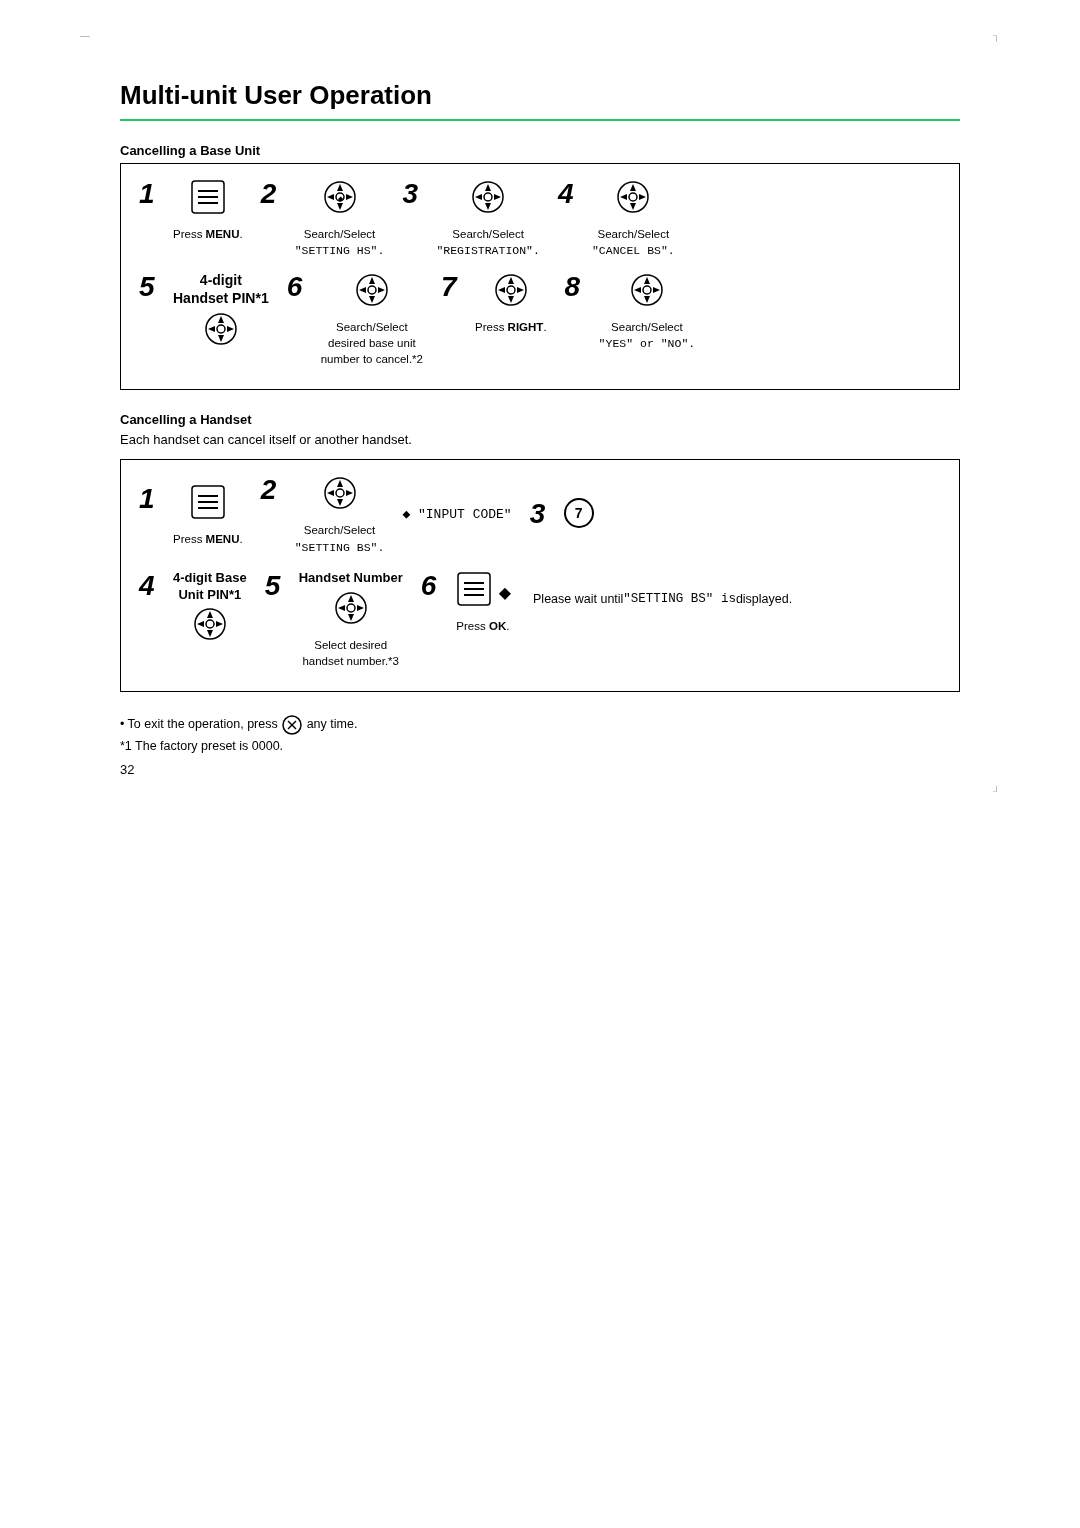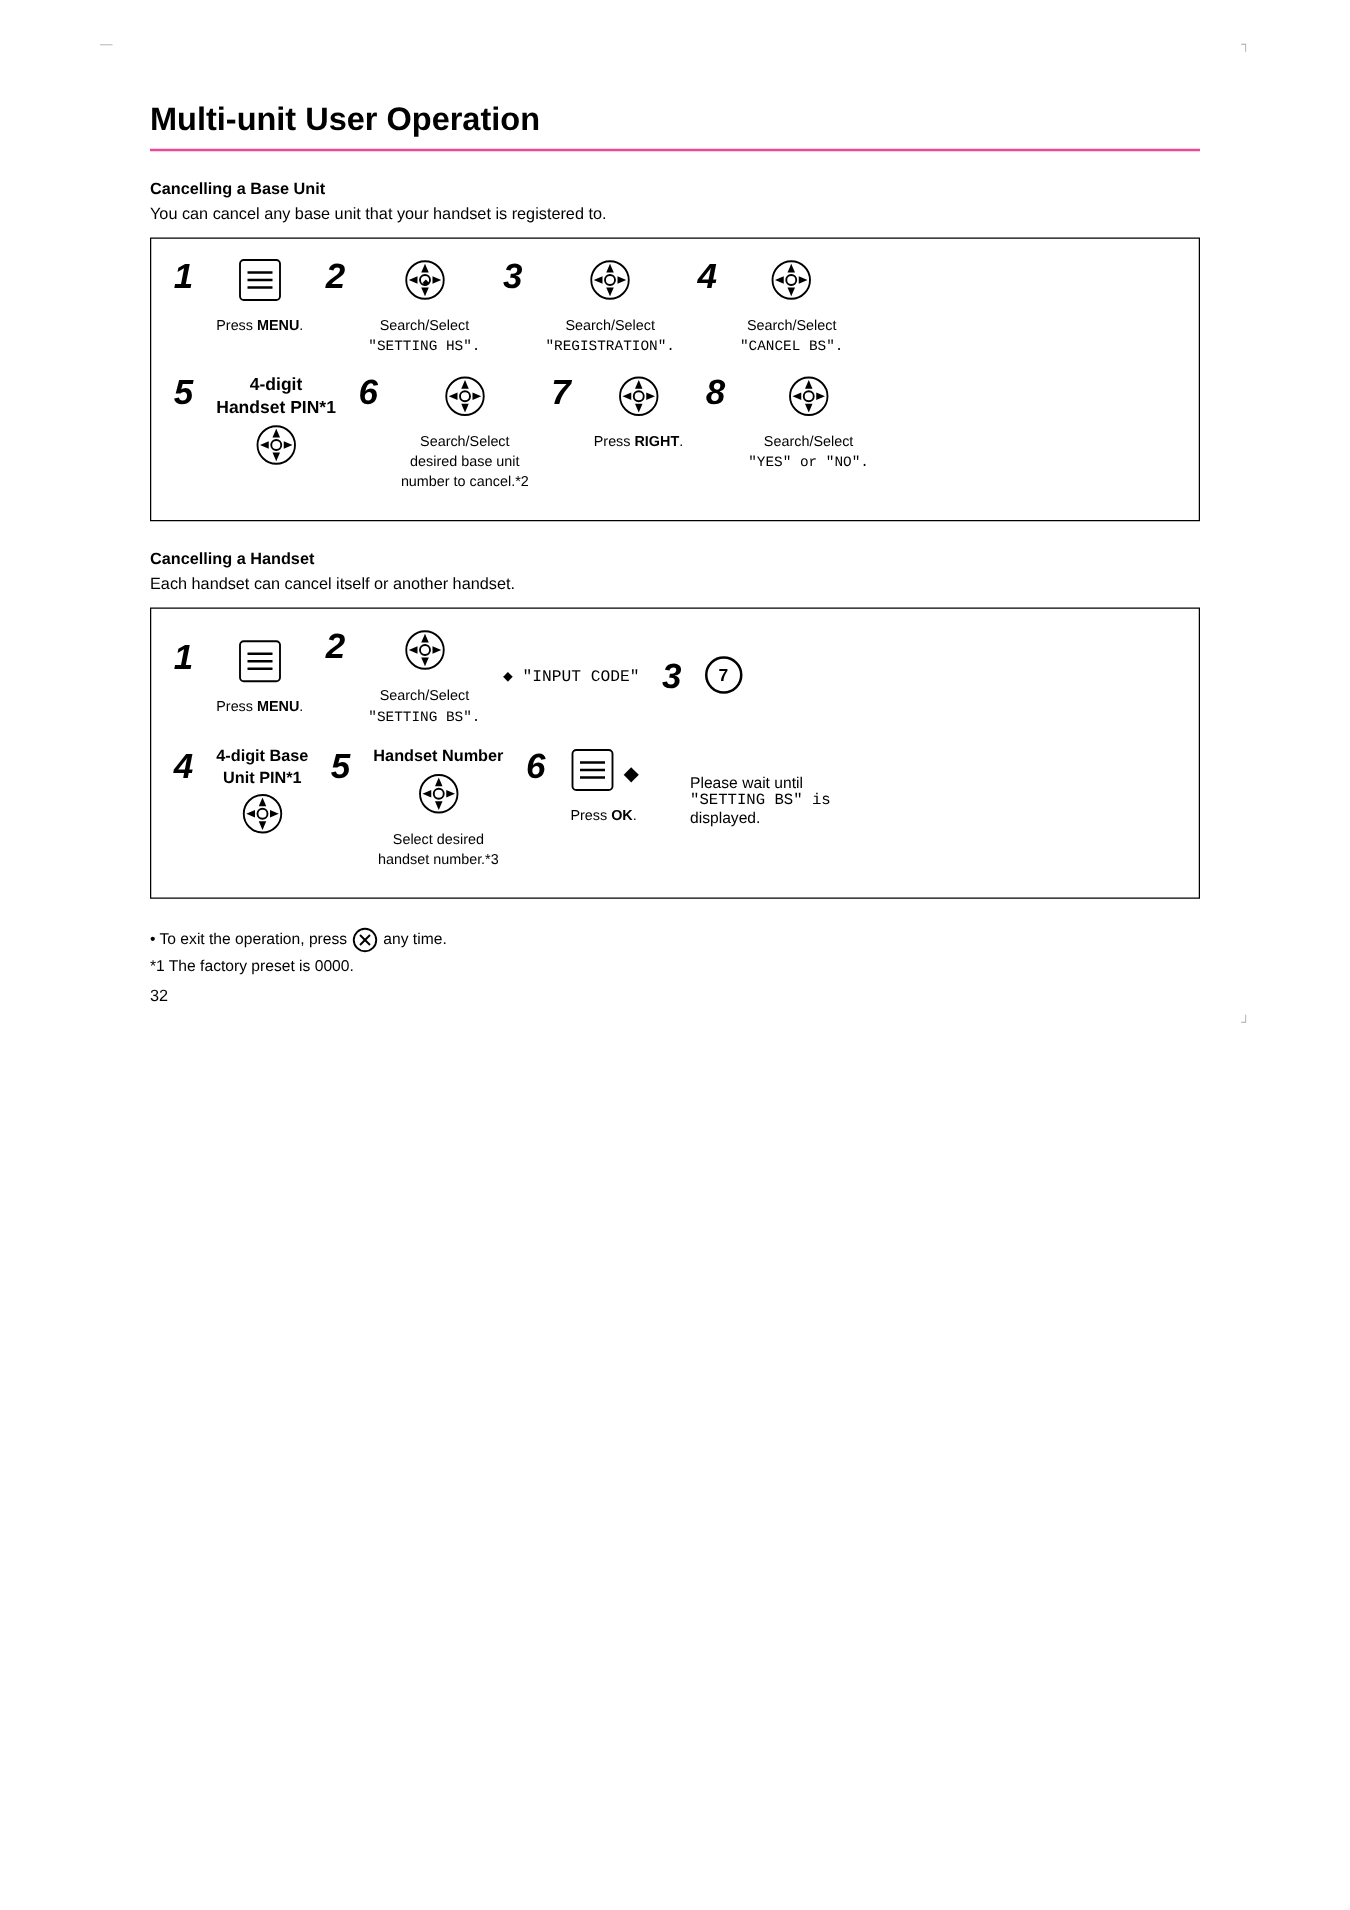--- a/index.html
+++ b/index.html
@@ -22,21 +22,21 @@
       font-size: 10px;
       color: #aaa;
     }
     .corner-tl { top: 30px; left: 80px; }
     .corner-tr { top: 30px; right: 80px; }
     .corner-br { bottom: 40px; right: 80px; }
 
     h1.page-title {
       font-size: 26px;
       font-weight: bold;
-      border-bottom: 2px solid #ec4899;
+      border-bottom: 2px solid #22c55e;
       padding-bottom: 8px;
       margin-bottom: 22px;
       font-family: Arial, Helvetica, sans-serif;
     }
     .section-title {
       font-size: 13px;
       font-weight: bold;
       margin-bottom: 5px;
     }
     .section-desc {
@@ -118,21 +118,20 @@
 <div class="page">
 
   <span class="corner-mark corner-tl">—</span>
   <span class="corner-mark corner-tr">┐</span>
   <span class="corner-mark corner-br">┘</span>
 
   <h1 class="page-title">Multi-unit User Operation</h1>
 
   <div class="section">
     <div class="section-title">Cancelling a Base Unit</div>
-    <div class="section-desc">You can cancel any base unit that your handset is registered to.</div>
 
     <div class="instruction-box">
 
       <div class="steps-flex">
 
         <div class="one-step">
           <span class="step-num-large">1</span>
           <div class="step-body">
             <div class="step-icon">
               
@@ -378,21 +377,21 @@
                   <line x1="9" y1="19" x2="29" y2="19" stroke="#000" stroke-width="2"></line>
                   <line x1="9" y1="25" x2="29" y2="25" stroke="#000" stroke-width="2"></line>
                 </svg>
               </div>
               <span style="font-size:16px; margin-left:6px;">◆</span>
             </div>
             <div class="step-text">Press <b>OK</b>.</div>
           </div>
         </div>
 
-        <div style="display:flex;flex-direction:column;justify-content:space-between;margin-left:23px;margin-top:22px;">
+        <div style="display:flex;flex-direction:row;justify-content:space-between;margin-left:4px;margin-top:22px;">
           <span style="font-size:12.5px;">Please wait until</span>
           <span style="font-size:12.5px;font-family:'Courier New',monospace;">"SETTING BS" is</span>
           <span style="font-size:12.5px;">displayed.</span>
         </div>
 
       </div>
     </div>
   </div>
 
   <div class="notes">

